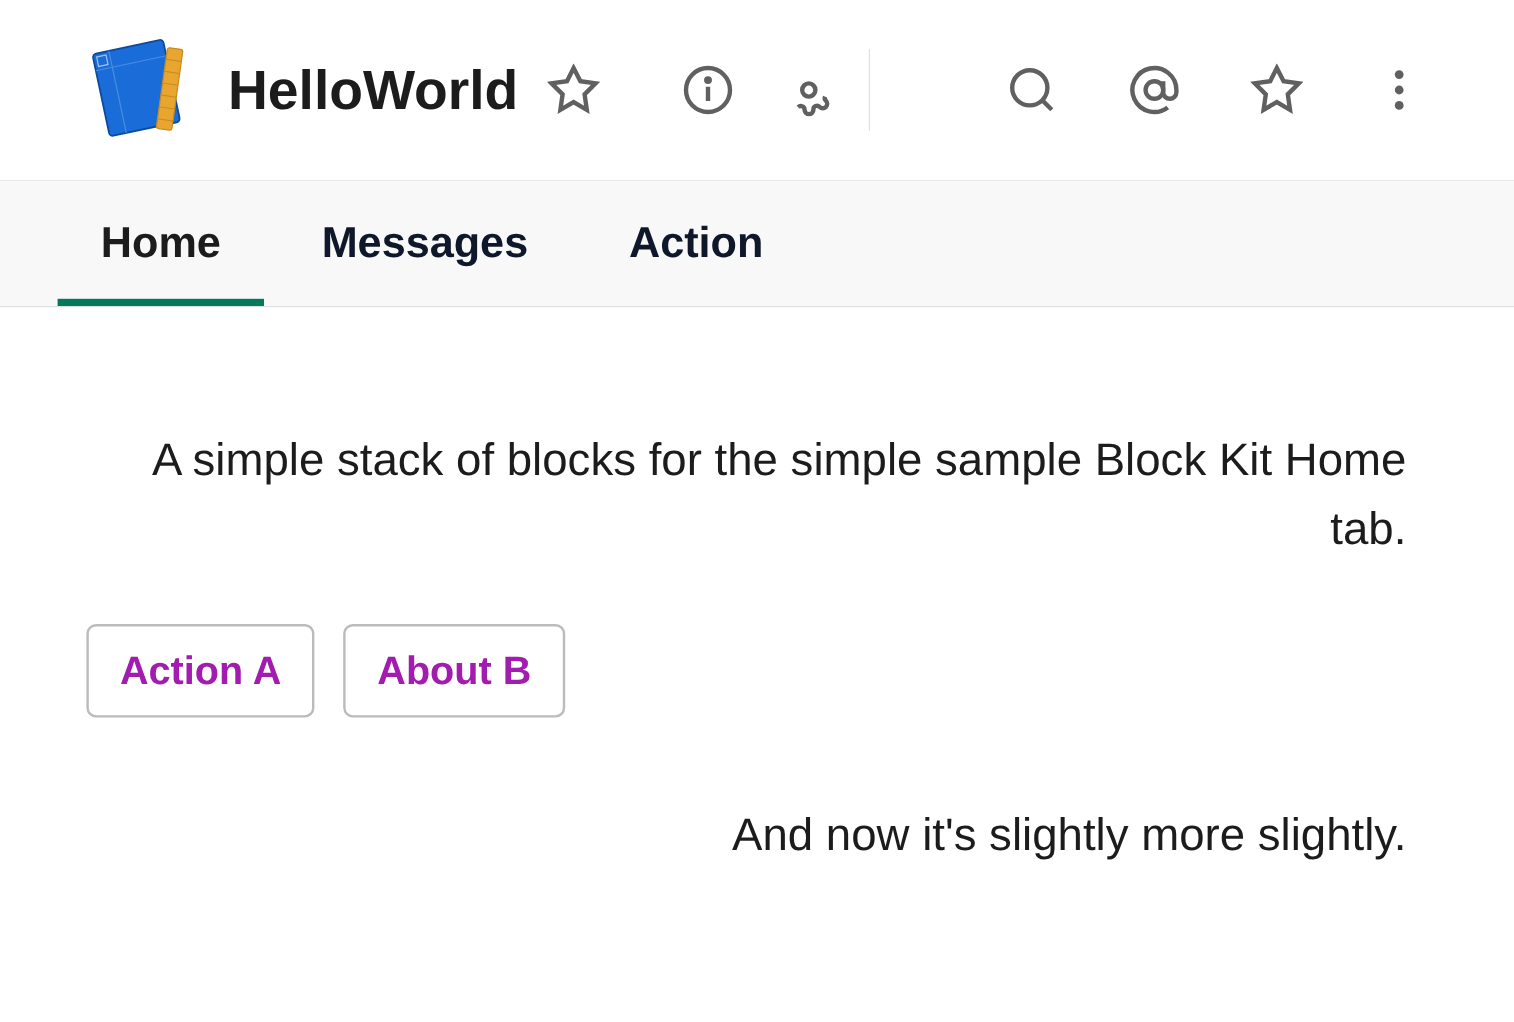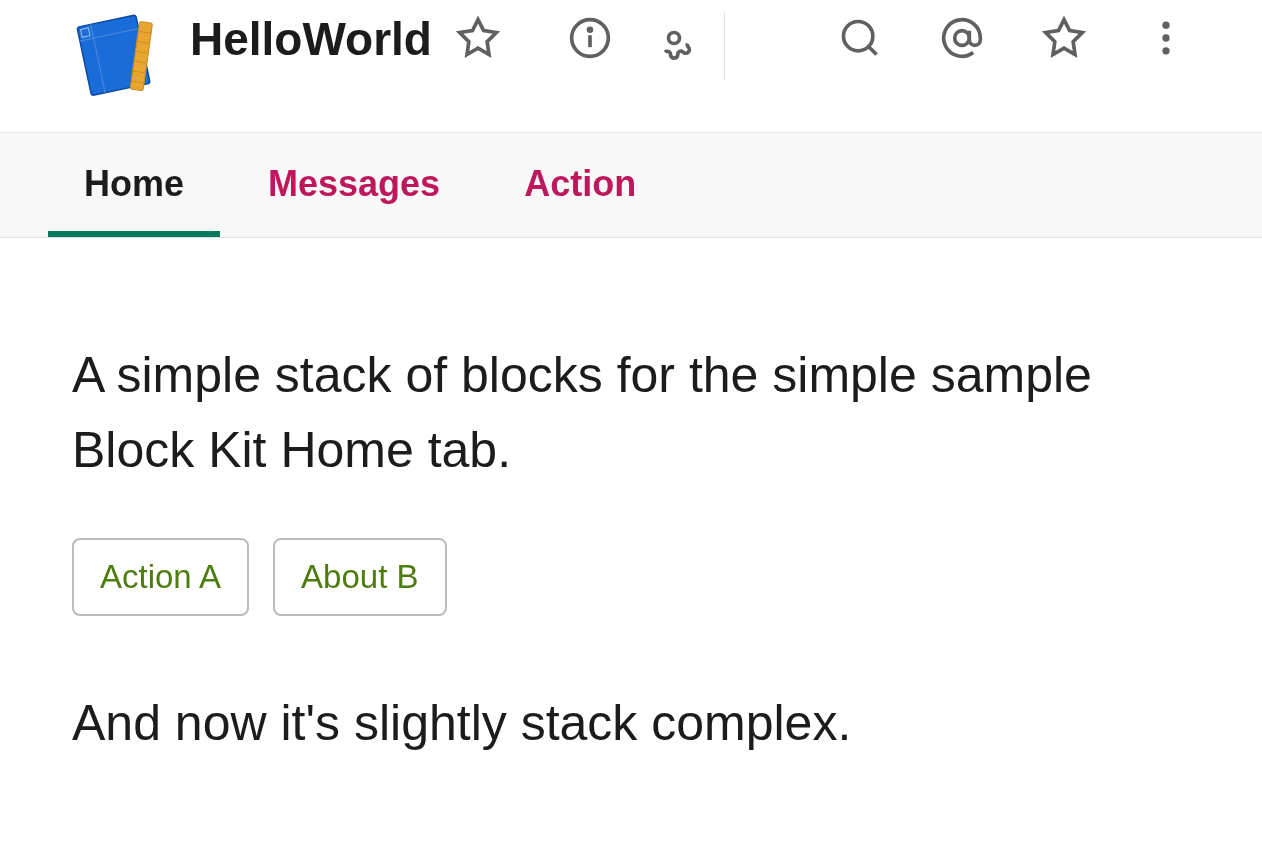--- a/index.html
+++ b/index.html
@@ -11,22 +11,22 @@
     body {
       font-family: -apple-system, BlinkMacSystemFont, "Segoe UI", Helvetica, Arial, sans-serif;
       background: #ffffff;
       color: #1d1c1d;
       width: 1262px;
       height: 852px;
     }
     
     .header {
       display: flex;
-      align-items: flex-start;
-      padding: 12px 70px 30px 70px;
+      align-items: center;
+      padding: 30px 70px 30px 70px;
       border-bottom: 1px solid #e8e8e8;
     }
     
     .app-icon {
       width: 90px;
       height: 90px;
       margin-right: 30px;
       position: relative;
     }
     
@@ -77,55 +77,56 @@
       display: flex;
       background: #f8f8f8;
       border-bottom: 1px solid #e0e0e0;
       padding: 0 48px;
     }
     
     .tab {
       padding: 30px 36px 26px 36px;
       font-size: 36px;
       font-weight: 700;
-      color: #be185d;
+      color: #0f172a;
       background: none;
       border: none;
       cursor: pointer;
       border-bottom: 6px solid transparent;
       margin-right: 12px;
     }
     
     .tab.active {
       color: #1d1c1d;
       border-bottom-color: #007a5a;
     }
     
     .content {
       padding: 100px 72px 40px 72px;
     }
     
     .block-text {
-      font-size: 50px;
+      font-size: 38px;
       line-height: 1.5;
       color: #1d1c1d;
       margin-bottom: 50px;
       max-width: 1100px;
+      text-align: right;
     }
     
     .actions {
       display: flex;
       gap: 24px;
       margin-bottom: 70px;
     }
     
     .action-btn {
       font-size: 33px;
-      font-weight: 400;
-      color: #4d7c0f;
+      font-weight: 700;
+      color: #a21caf;
       background: #ffffff;
       border: 2px solid #bbbbbb;
       border-radius: 8px;
       padding: 18px 26px;
       cursor: pointer;
     }
   </style>
 </head>
 <body>
 
@@ -217,14 +218,14 @@
 </div>
 
 <div class="content">
   <p class="block-text">A simple stack of blocks for the simple sample Block Kit Home tab.</p>
 
   <div class="actions">
     <button class="action-btn">Action A</button>
     <button class="action-btn">About B</button>
   </div>
 
-  <p class="block-text">And now it's slightly stack complex.</p>
+  <p class="block-text">And now it's slightly more slightly.</p>
 </div>
 
 </body></html>

